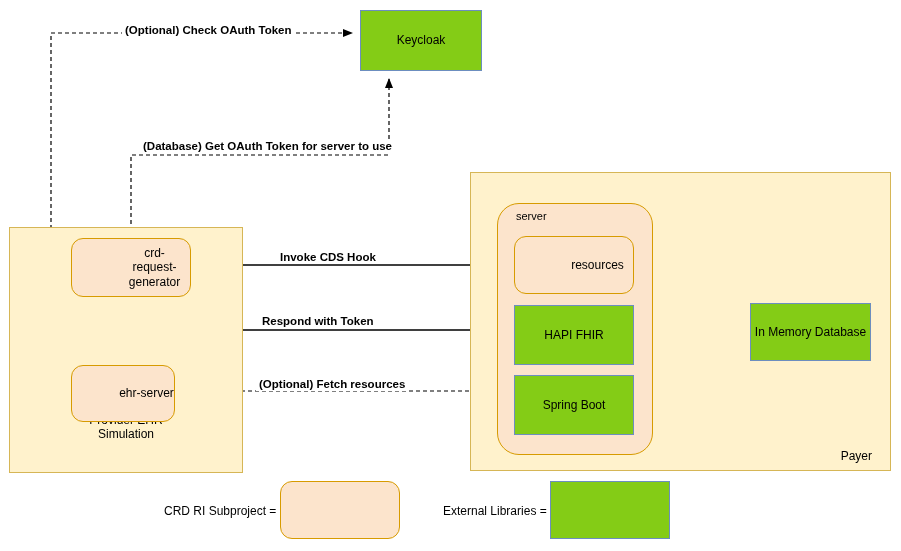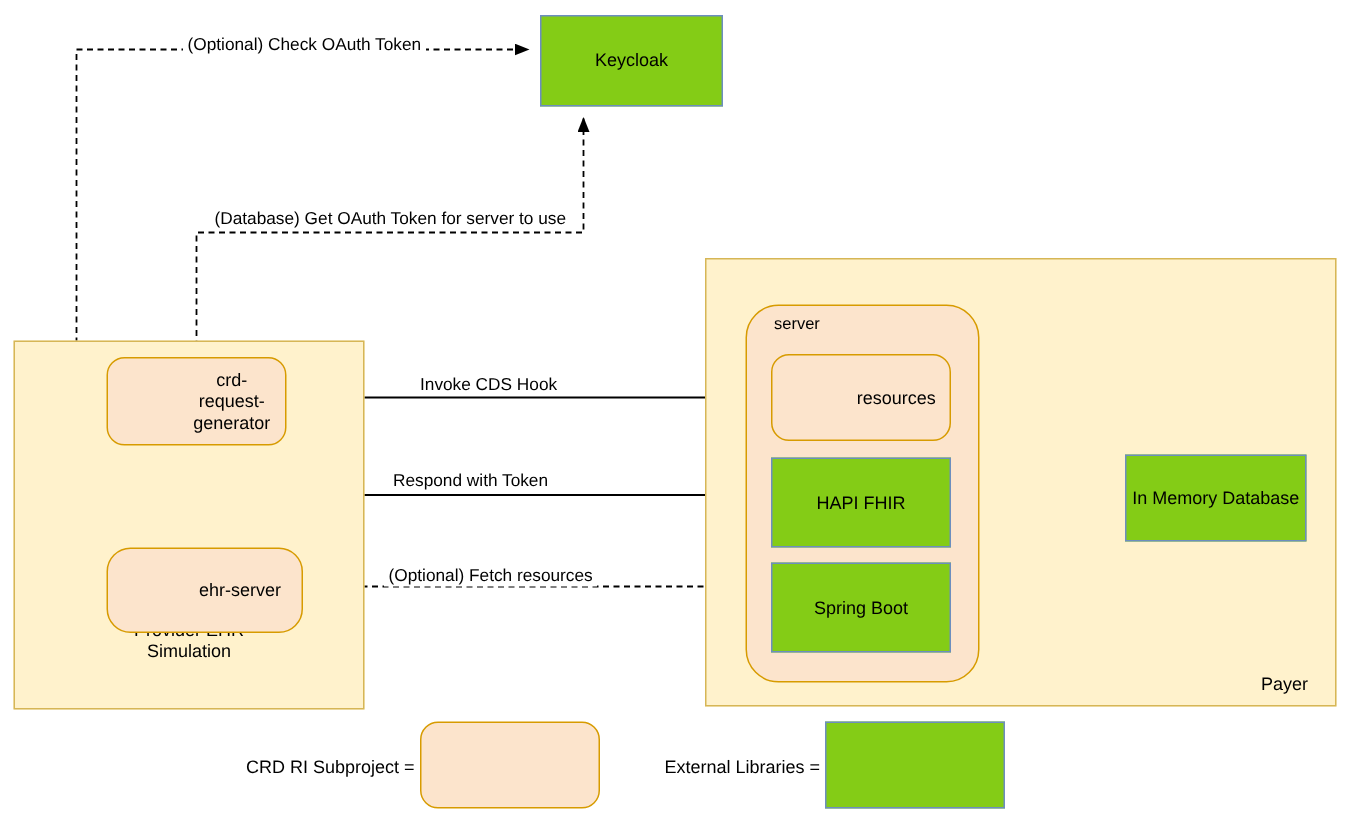--- a/index.html
+++ b/index.html
@@ -81,20 +81,21 @@
     font-size: 12px;
   }
   .edge-label {
     position: absolute;
     font-size: 11.5px;
     color: #000;
     background: #ffffff;
     white-space: nowrap;
     line-height: 1.15;
     padding: 0 3px;
+    font-weight: bold;
   }
   .edge-label.multi {
     white-space: pre-line;
   }
   .legend-label {
     position: absolute;
     font-size: 12px;
     white-space: nowrap;
   }
 </style>
@@ -155,21 +156,21 @@
   <div class="node panel-yellow" style="left:9px; top:227px; width:234px; height:246px;">
     <span class="panel-label" style="margin-bottom:24px;">Provider EHR
 Simulation</span>
   </div>
 
   <div class="node box-orange" style="left:71px; top:238px; width:120px; height:59px; white-space:pre-line;">
     <span>crd-
 request-generator</span>
   </div>
 
-  <div class="node box-orange" style="left:71px; top:365px; width:131px; height:57px;border-radius:16px;">
+  <div class="node box-orange" style="left:71px; top:365px; width:104px; height:57px;">
     <span>ehr-server</span>
   </div>
 
   <div class="node panel-yellow" style="left:470px; top:172px; width:421px; height:299px;">
     <span class="panel-label-br">Payer</span>
   </div>
 
   <div class="node container-orange" style="left:497px; top:203px; width:156px; height:252px;">
     <span class="container-title">server</span>
   </div>

